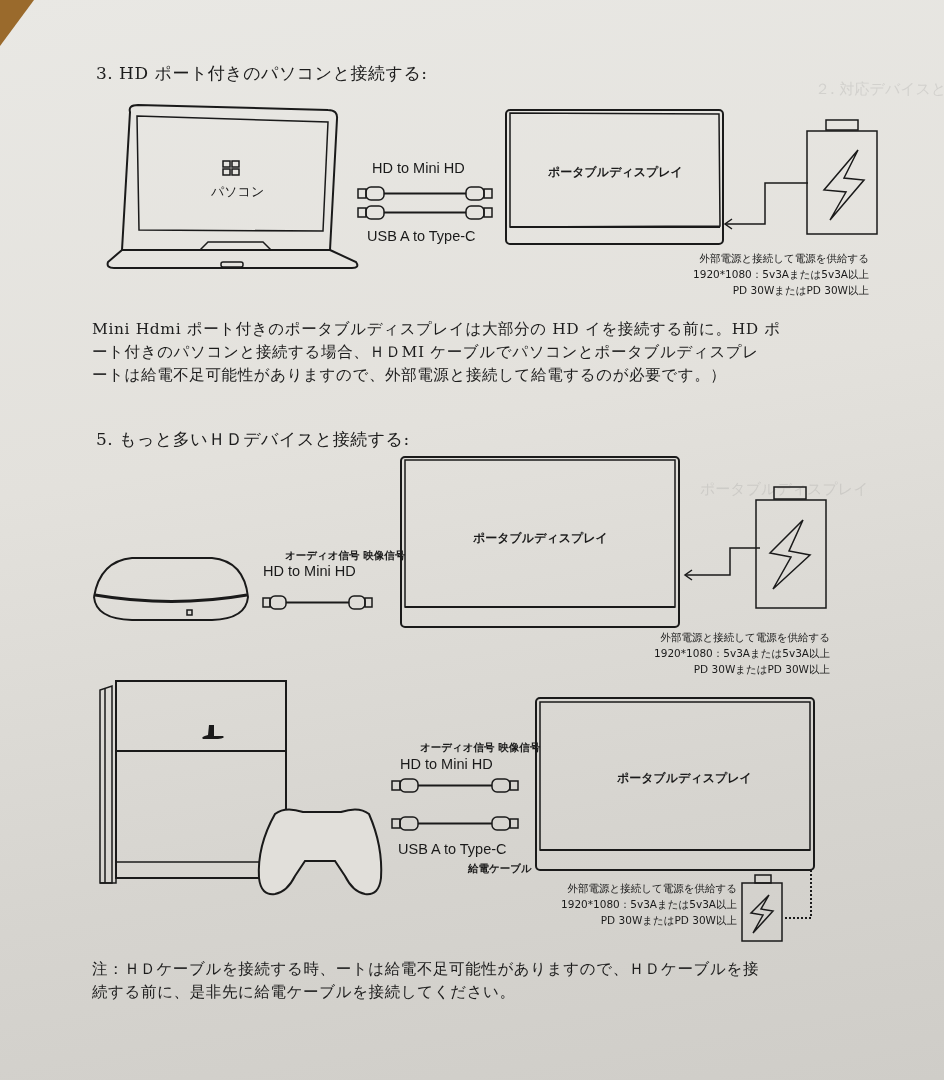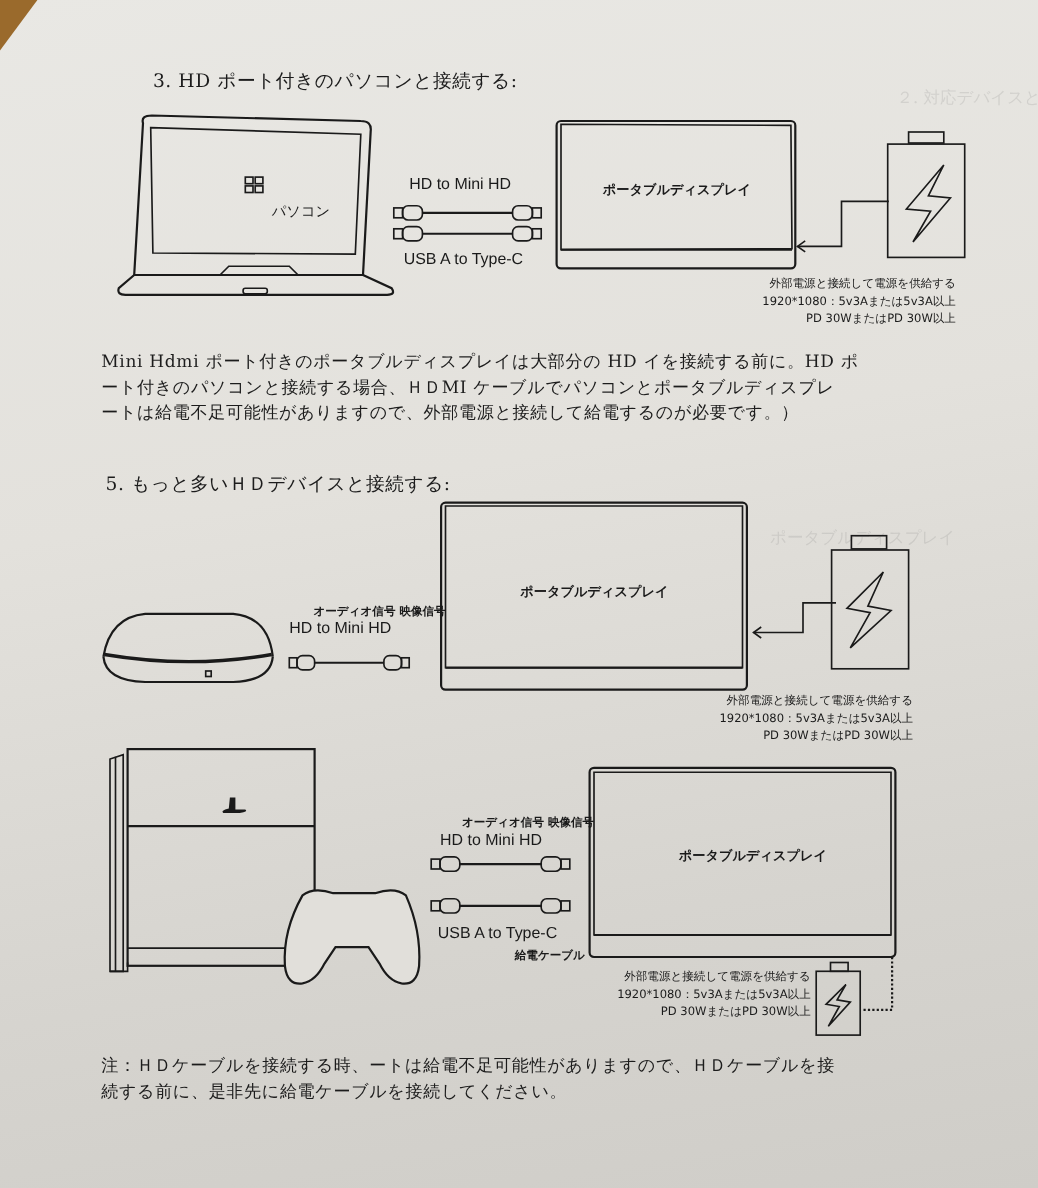--- a/index.html
+++ b/index.html
@@ -10,39 +10,39 @@
     color:#1c1c1c;
   }
   .corner {
     position:absolute; left:0; top:0; width:0; height:0;
     border-top:46px solid #9a6a2c; border-right:34px solid transparent;
   }
   .abs { position:absolute; }
   .heading { font-size:17px; letter-spacing:0.5px; white-space:nowrap; }
   .para { font-size:15.5px; line-height:23px; letter-spacing:0.6px; width:810px; }
   .para div { white-space:nowrap; }
-  .sans { font-family: "DejaVu Sans", "Liberation Sans", sans-serif; margin-left: 36px; }
+  .sans { font-family: "DejaVu Sans", "Liberation Sans", sans-serif; }
   .lbl-big { font-family:Liberation Sans, sans-serif; font-size:14.5px; font-weight:500; white-space:nowrap; color:#1a1a1a; }
   .lbl-small { font-family:"DejaVu Sans","Liberation Sans",sans-serif; font-size:10.5px; font-weight:bold; white-space:nowrap; color:#1a1a1a;margin-left:38px; }
   .display-label { font-family:"DejaVu Sans","Liberation Sans",sans-serif; font-size:12px; font-weight:bold; white-space:nowrap; color:#1a1a1a; }
   .power-note { font-family:"DejaVu Sans","Liberation Sans",sans-serif; font-size:10.5px; line-height:16px; text-align:right; white-space:nowrap; color:#1a1a1a; }
   svg { position:absolute; overflow:visible; }
   .ln { fill:none; stroke:#1a1a1a; stroke-width:2; }
   .ln-thin { fill:none; stroke:#1a1a1a; stroke-width:1.5; }
   .ghost { position:absolute; color:rgba(120,120,120,0.18); font-size:15px; white-space:nowrap; }
 </style>
 </head>
 <body>
 
 <div class="corner"></div>
 
 <div class="ghost" style="left:815px;top:80px;">２. 対応デバイスとの接続の</div>
 <div class="ghost" style="left:700px;top:480px;">ポータブルディスプレイ</div>
 
-<div class="abs heading" style="left:96px;top:62px;margin-left:43px;">3. HD ポート付きのパソコンと接続する:</div>
+<div class="abs heading" style="left:96px;top:62px;">3. HD ポート付きのパソコンと接続する:</div>
 
 <svg style="left:108px;top:102px;" width="250" height="170">
   <path class="ln" d="M22 10 Q20 3 30 3 L220 8 Q230 8 229 17 L222 148 L14 148 Z"></path>
   <path class="ln-thin" d="M29 14 L220 20 L215 129 L31 128 Z"></path>
   <path class="ln" d="M14 148 L0 160 Q-2 166 6 166 L244 166 Q252 166 248 160 L222 148"></path>
   <path class="ln-thin" d="M92 148 L100 140 L155 140 L163 148"></path>
   <rect x="113" y="160" width="22" height="5" rx="2" class="ln-thin"></rect>
 </svg>
 <svg style="left:222px;top:160px;" width="18" height="16">
   <rect x="1" y="1" width="7" height="6" class="ln-thin"></rect>

